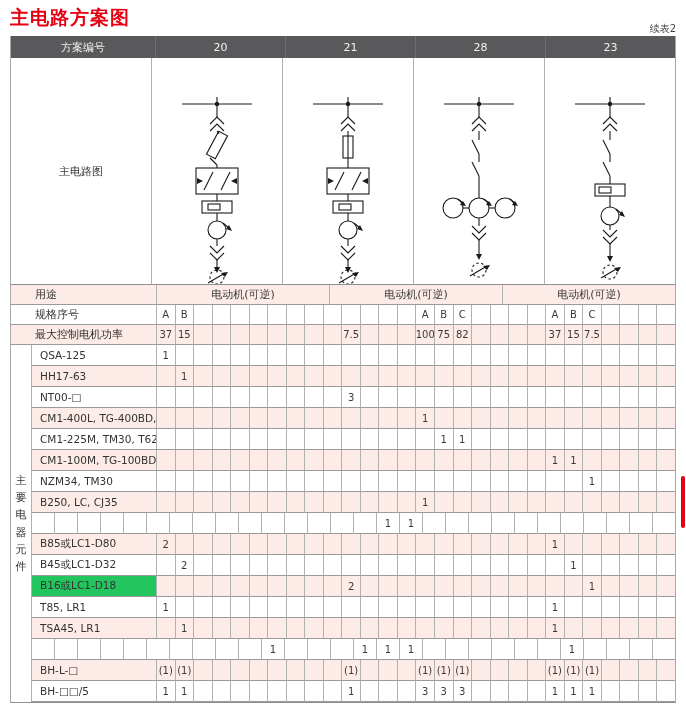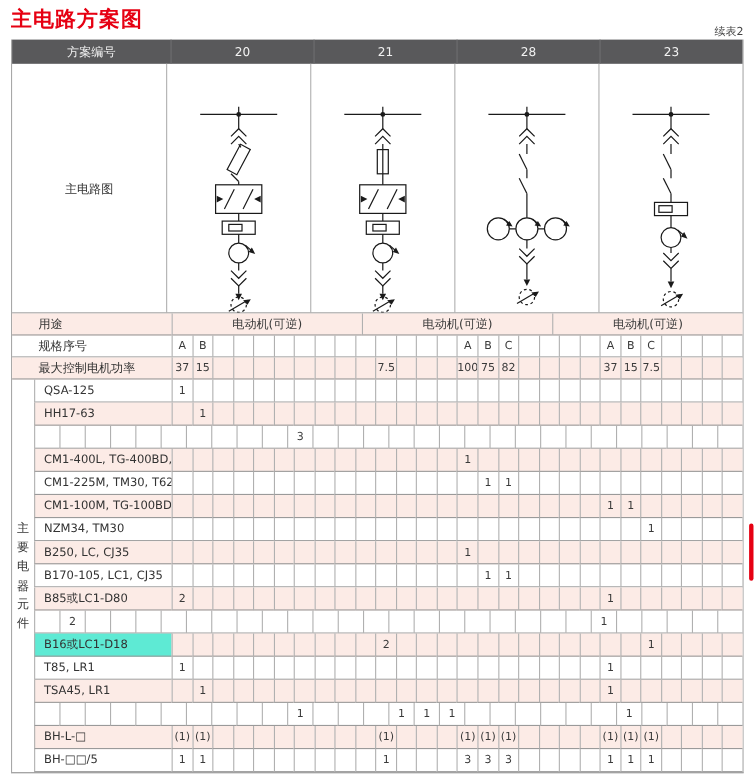--- a/index.html
+++ b/index.html
@@ -370,20 +370,21 @@
         <div class="subcell cellbg" style="background: rgb(252, 235, 230);"></div>
         <div class="subcell cellbg" style="background: rgb(252, 235, 230);"></div>
         <div class="subcell cellbg" style="background: rgb(252, 235, 230);"></div>
         <div class="subcell cellbg" style="background: rgb(252, 235, 230);"></div>
         <div class="subcell cellbg" style="background: rgb(252, 235, 230);"></div>
         <div class="subcell cellbg" style="background: rgb(252, 235, 230);"></div>
         <div class="subcell cellbg" style="background: rgb(252, 235, 230);"></div>
       </div>
       <div class="grid-row comp">
     <div class="group-spacer"></div>
+    <div class="comp-name cellbg">NT00-□</div>
         <div class="subcell cellbg"></div>
         <div class="subcell cellbg"></div>
         <div class="subcell cellbg"></div>
         <div class="subcell cellbg"></div>
         <div class="subcell cellbg"></div>
         <div class="subcell cellbg"></div>
         <div class="subcell cellbg"></div>
         <div class="subcell cellbg"></div>
         <div class="subcell cellbg"></div>
         <div class="subcell cellbg"></div>
@@ -561,21 +562,20 @@
         <div class="subcell cellbg" style="background: rgb(252, 235, 230);"></div>
         <div class="subcell cellbg" style="background: rgb(252, 235, 230);"></div>
         <div class="subcell cellbg" style="background: rgb(252, 235, 230);"></div>
         <div class="subcell cellbg" style="background: rgb(252, 235, 230);"></div>
         <div class="subcell cellbg" style="background: rgb(252, 235, 230);"></div>
         <div class="subcell cellbg" style="background: rgb(252, 235, 230);"></div>
         <div class="subcell cellbg" style="background: rgb(252, 235, 230);"></div>
       </div>
       <div class="grid-row comp">
     <div class="group-spacer"></div>
-    <div class="comp-name cellbg">B170-105, LC1, CJ35</div>
         <div class="subcell cellbg"></div>
         <div class="subcell cellbg"></div>
         <div class="subcell cellbg"></div>
         <div class="subcell cellbg"></div>
         <div class="subcell cellbg"></div>
         <div class="subcell cellbg"></div>
         <div class="subcell cellbg"></div>
         <div class="subcell cellbg"></div>
         <div class="subcell cellbg"></div>
         <div class="subcell cellbg"></div>
@@ -625,20 +625,21 @@
         <div class="subcell cellbg" style="background: rgb(252, 235, 230);">1</div>
         <div class="subcell cellbg" style="background: rgb(252, 235, 230);"></div>
         <div class="subcell cellbg" style="background: rgb(252, 235, 230);"></div>
         <div class="subcell cellbg" style="background: rgb(252, 235, 230);"></div>
         <div class="subcell cellbg" style="background: rgb(252, 235, 230);"></div>
         <div class="subcell cellbg" style="background: rgb(252, 235, 230);"></div>
         <div class="subcell cellbg" style="background: rgb(252, 235, 230);"></div>
       </div>
       <div class="grid-row comp">
     <div class="group-spacer"></div>
+    <div class="comp-name cellbg">B45或LC1-D32</div>
         <div class="subcell cellbg"></div>
         <div class="subcell cellbg">2</div>
         <div class="subcell cellbg"></div>
         <div class="subcell cellbg"></div>
         <div class="subcell cellbg"></div>
         <div class="subcell cellbg"></div>
         <div class="subcell cellbg"></div>
         <div class="subcell cellbg"></div>
         <div class="subcell cellbg"></div>
         <div class="subcell cellbg"></div>
@@ -656,21 +657,21 @@
         <div class="subcell cellbg"></div>
         <div class="subcell cellbg">1</div>
         <div class="subcell cellbg"></div>
         <div class="subcell cellbg"></div>
         <div class="subcell cellbg"></div>
         <div class="subcell cellbg"></div>
         <div class="subcell cellbg"></div>
       </div>
       <div class="grid-row comp pink">
     <div class="group-spacer"></div>
-    <div class="comp-name cellbg" style="background: #5eead4;">B16或LC1-D18</div>
+    <div class="comp-name cellbg" style="background: #22c55e;">B16或LC1-D18</div>
         <div class="subcell cellbg" style="background: rgb(252, 235, 230);"></div>
         <div class="subcell cellbg" style="background: rgb(252, 235, 230);"></div>
         <div class="subcell cellbg" style="background: rgb(252, 235, 230);"></div>
         <div class="subcell cellbg" style="background: rgb(252, 235, 230);"></div>
         <div class="subcell cellbg" style="background: rgb(252, 235, 230);"></div>
         <div class="subcell cellbg" style="background: rgb(252, 235, 230);"></div>
         <div class="subcell cellbg" style="background: rgb(252, 235, 230);"></div>
         <div class="subcell cellbg" style="background: rgb(252, 235, 230);"></div>
         <div class="subcell cellbg" style="background: rgb(252, 235, 230);"></div>
         <div class="subcell cellbg" style="background: rgb(252, 235, 230);"></div>

